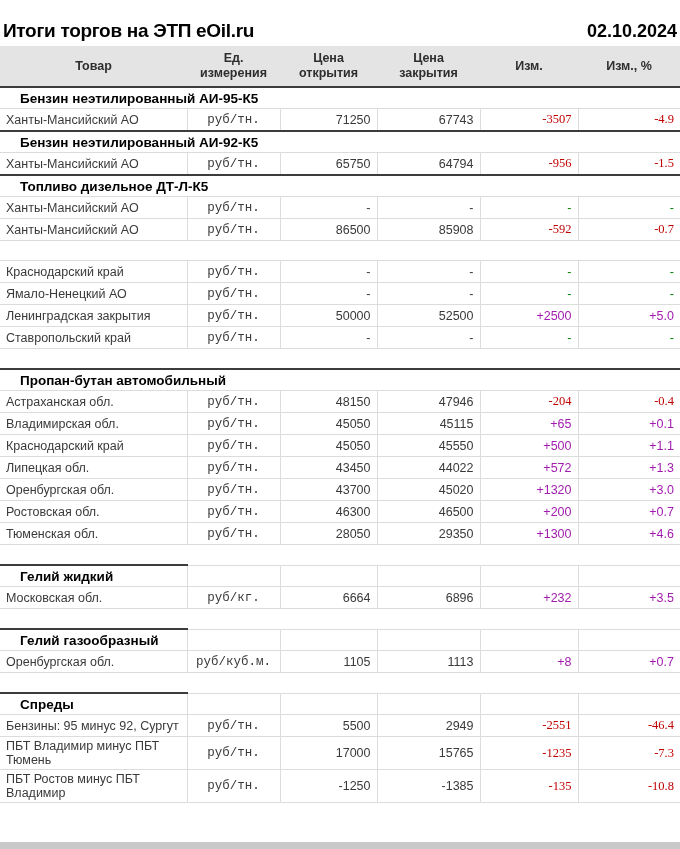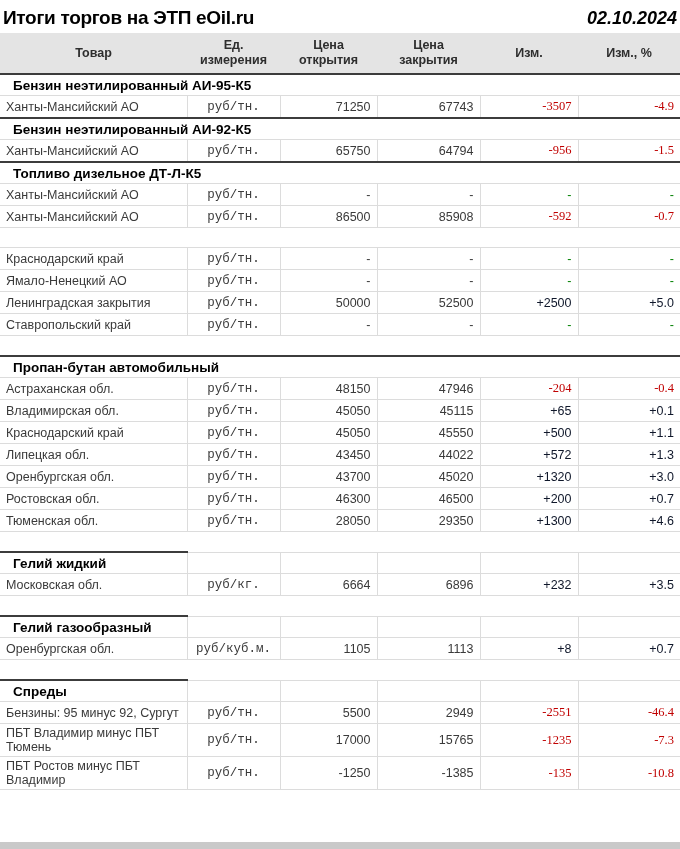--- a/index.html
+++ b/index.html
@@ -11,34 +11,33 @@
   body {
     width: 680px;
     height: 849px;
     position: relative;
     overflow: hidden;
   }
   .titlebar {
     display: flex;
     justify-content: space-between;
     align-items: baseline;
-    padding: 7px 3px 3px 3px;
+    padding: 20px 3px 3px 3px;
     height: 23px;
   }
   .page-title {
     font-size: 19px;
     font-weight: bold;
     color: #000000;
     letter-spacing: -0.3px;
   }
   .report-date {
     font-size: 18px;
     font-weight: bold;
     color: #000000;
-    font-style: italic;
   }
   table.results {
     border-collapse: collapse;
     table-layout: fixed;
     width: 680px;
     font-size: 12.5px;
     color: #3a3a3a;
   }
   thead th {
     background: #e4e4e4;
@@ -66,40 +65,40 @@
   td.c-unit   { text-align: center; font-family: Liberation Mono, monospace; }
   td.c-num    { text-align: right; }
   tr.section-row td {
     border-left: none;
     border-right: none;
     font-weight: bold;
     color: #000000;
     font-size: 13.5px;
     border-top: 2px solid #3c3c3c;
     background: #ffffff;
-    padding: 2px 13px;
+    padding: 2px 20px;
     height: 16px;
   }
   tr.section-row.bordered td {
     border-left: 1px solid #dcdcdc;
     border-right: 1px solid #dcdcdc;
     border-top: 1px solid #dcdcdc;
   }
   tr.section-row.bordered td:first-child {
     border-left: none;
     border-top: 2px solid #3c3c3c;
   }
   tr.section-row.bordered td:last-child { border-right: none; }
   tr.gap-row td {
     border: none;
     height: 15px;
     background: #ffffff;
   }
   td.neg  { color: #c00000; font-family: Liberation Serif, serif; }
-  td.pos  { color: #0f172a; margin-top: 33px; }
+  td.pos  { color: #a21caf; margin-top: 33px; }
   td.dash { color: #008000; }
   .bottom-bar {
     position: absolute;
     left: 0;
     bottom: 0;
     width: 100%;
     height: 7px;
     background: #c9c9c9;
   }
 </style>

